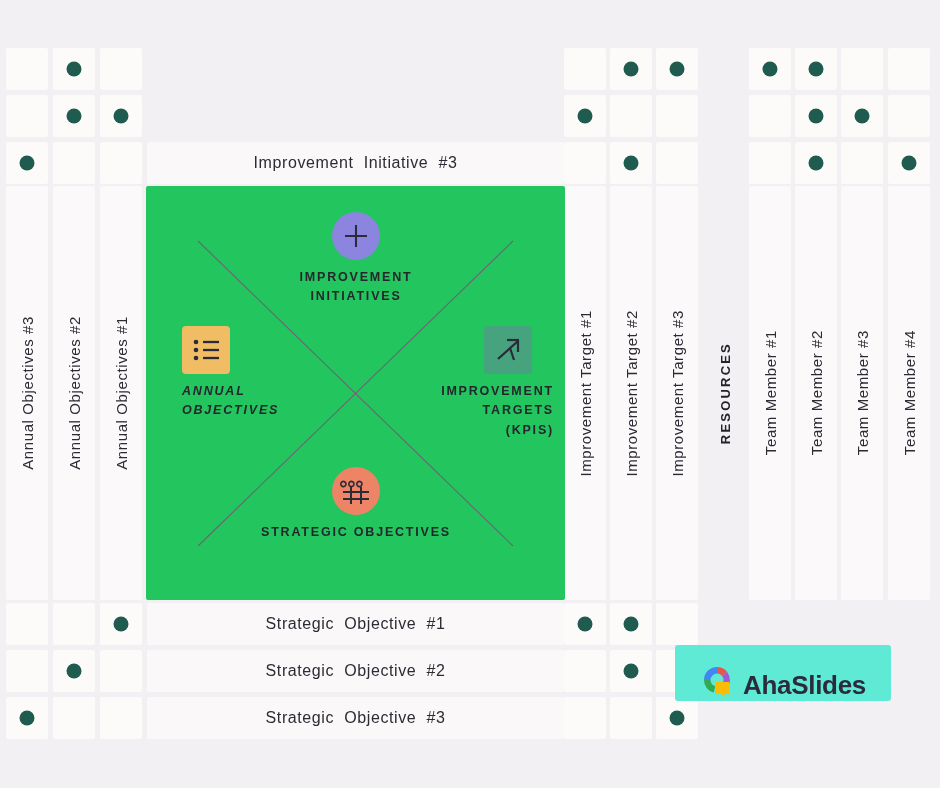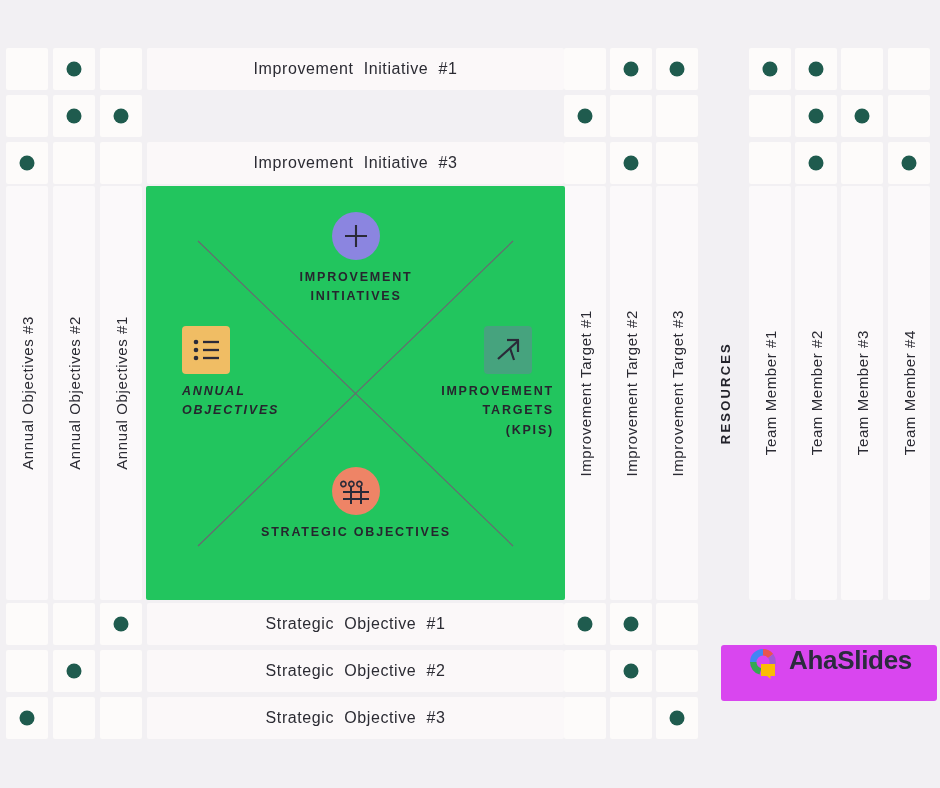--- a/index.html
+++ b/index.html
@@ -104,40 +104,39 @@
   #node-right .ic{ right:28px; left:auto; width:48px;height:48px; background:#46a37e; border-radius:4px;}
   #node-right .axis-title{ margin-top:56px; text-align:right; padding-right:6px;}
 
   #node-bottom{ left:95px; top:281px; width:230px; }
   #node-bottom .ic{ left:50%; transform:translateX(-50%); width:48px;height:48px; background:#ee8466; }
   #node-bottom .axis-title{ margin-top:56px; }
 
   
   #logo{
     position:absolute;
-    left:721px; top:645px; width:216px; height:56px;
-    background:#d946ef;
+    left:675px; top:645px; width:216px; height:56px;
+    background:#5eead4;
     border-radius:3px;
-    display:flex; align-items:flex-start; justify-content:center;
+    display:flex; align-items:flex-end; justify-content:center;
     gap:9px;
   }
   #logo .wordmark{
     font-size:26px; font-weight:bold; color:#2b2b3d; letter-spacing:-0.3px;
   }
 </style>
 </head>
 <body>
 
 <div id="matrix">
     <div class="cell" style="left: 6px; top: 48px; width: 42px; height: 42px;"></div>
     <div class="cell" style="left: 53px; top: 48px; width: 42px; height: 42px;">
       <div class="dot" style="left: 50%; top: 50%;"></div>
     </div>
     <div class="cell" style="left: 100px; top: 48px; width: 42px; height: 42px;"></div>
-    <div class="rowlabel" style="left: 147px; top: 48px; width: 417px; height: 42px;">Improvement  Initiative  #1</div>
     <div class="cell" style="left: 564px; top: 48px; width: 42px; height: 42px;"></div>
     <div class="cell" style="left: 610px; top: 48px; width: 42px; height: 42px;">
       <div class="dot" style="left: 50%; top: 50%;"></div>
     </div>
     <div class="cell" style="left: 656px; top: 48px; width: 42px; height: 42px;">
       <div class="dot" style="left: 50%; top: 50%;"></div>
     </div>
     <div class="cell" style="left: 749px; top: 48px; width: 42px; height: 42px;">
       <div class="dot" style="left: 50%; top: 50%;"></div>
     </div>

